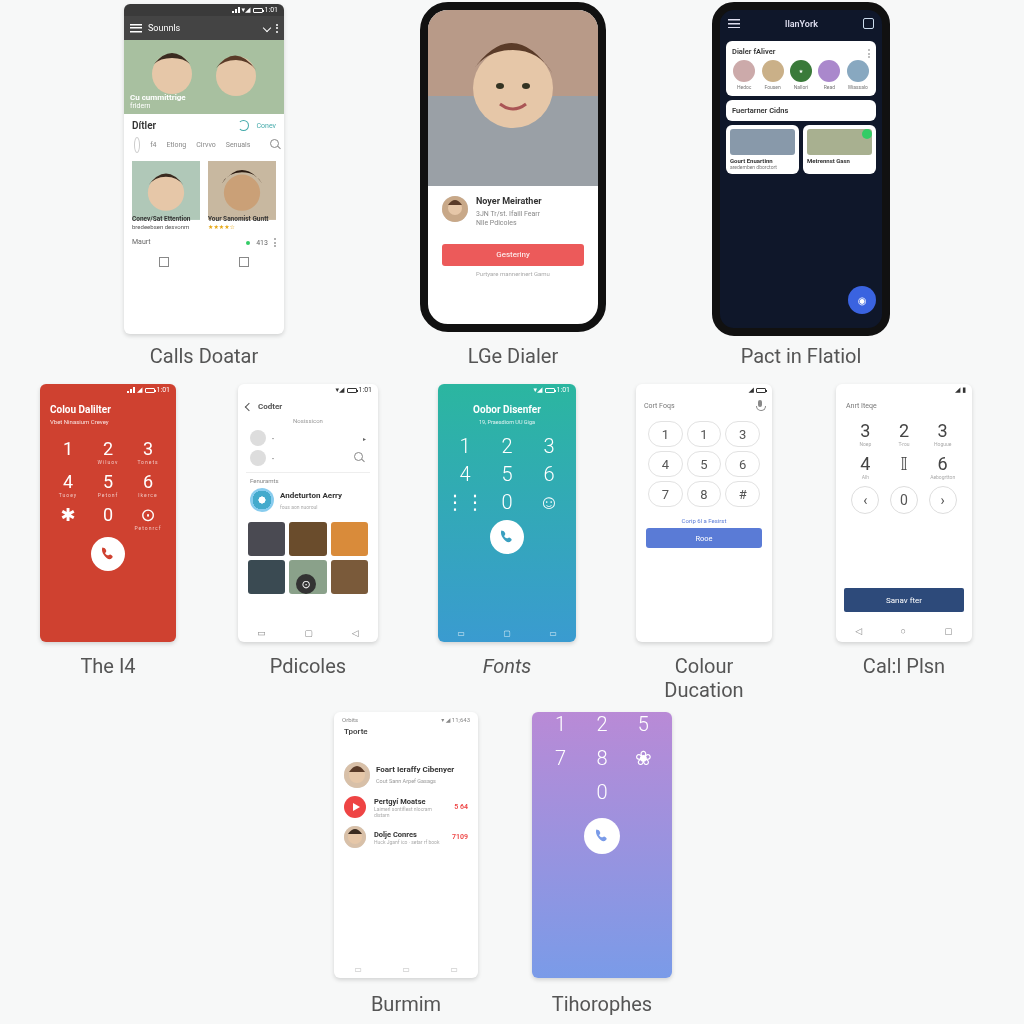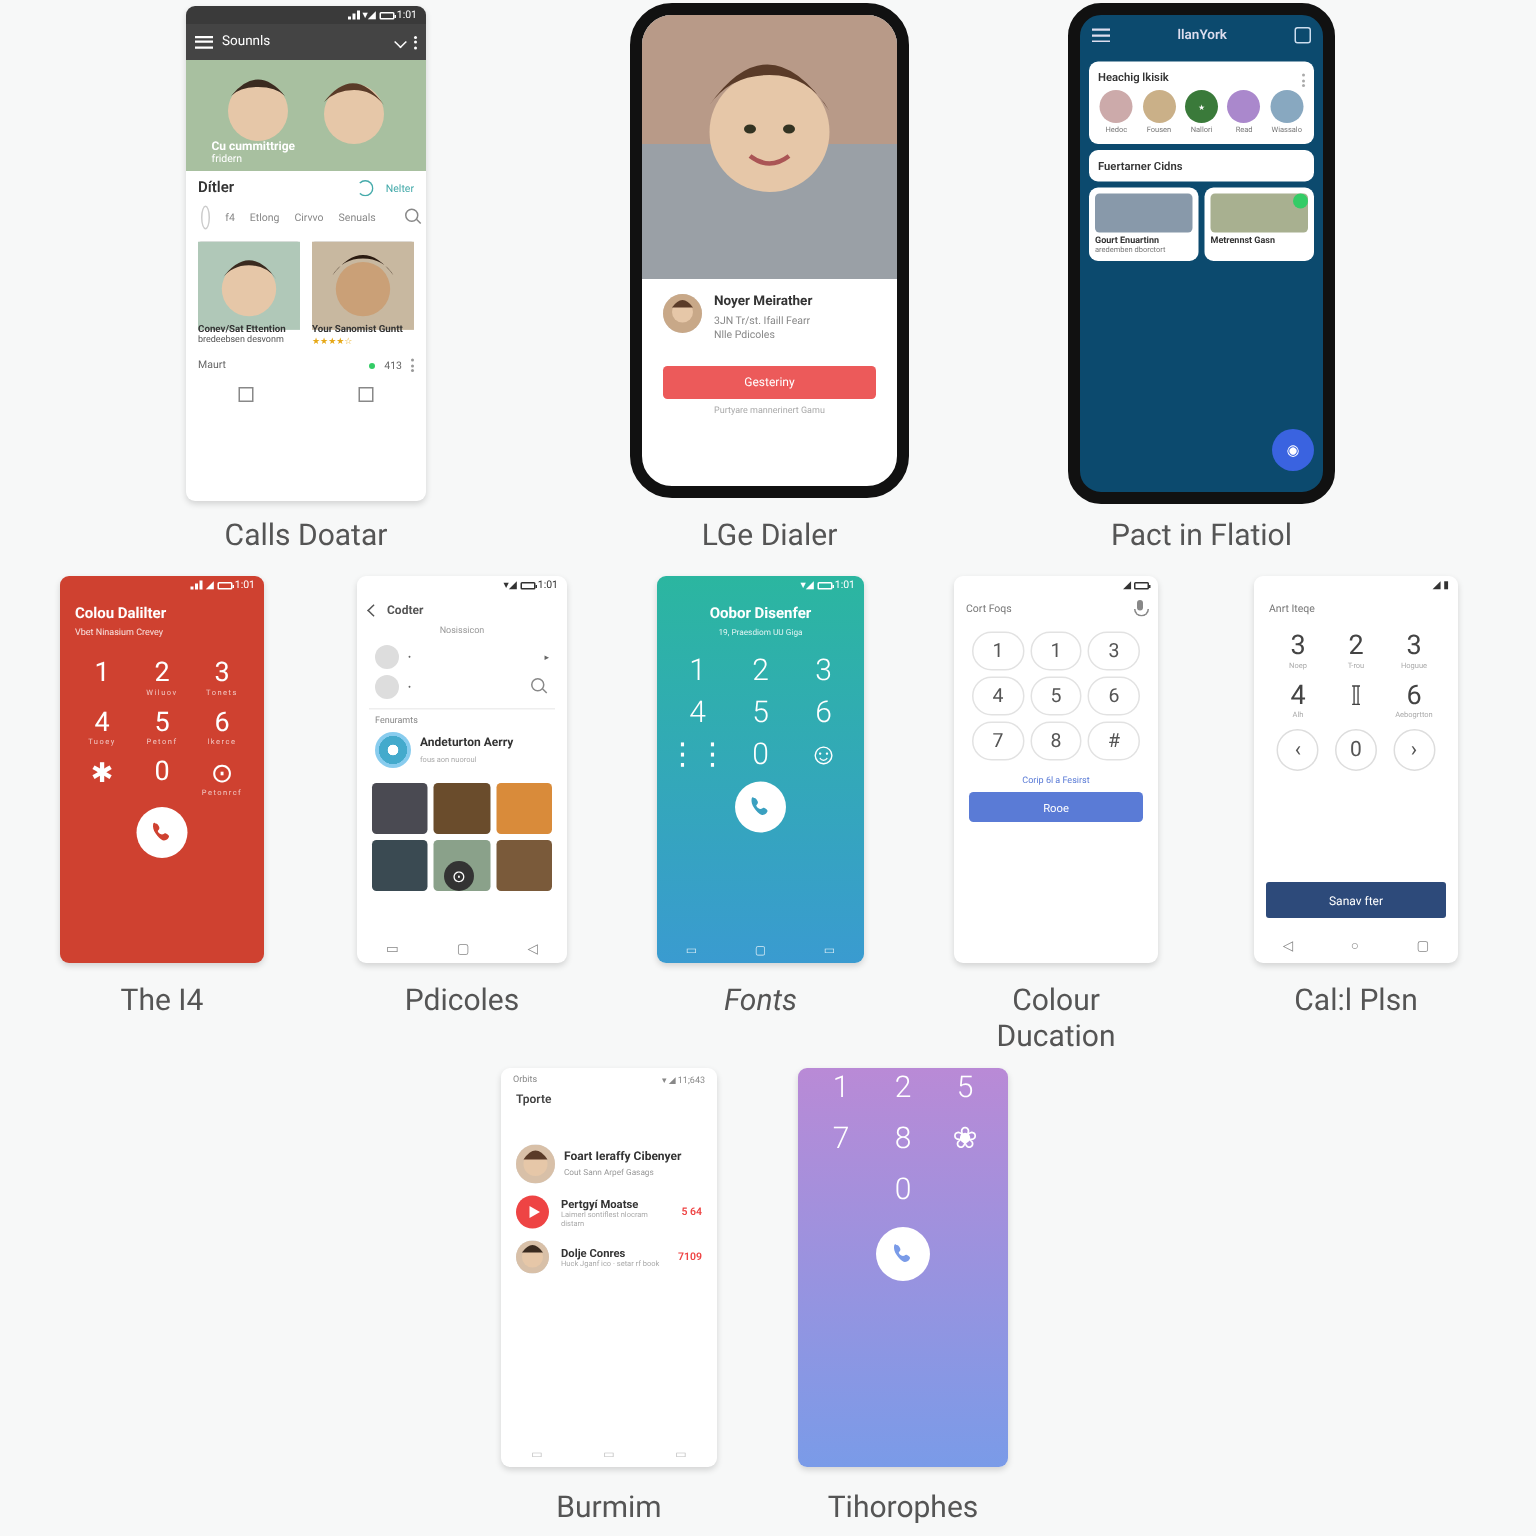--- a/index.html
+++ b/index.html
@@ -47,21 +47,21 @@
   .avatar { border-radius:50%; background:#ddd; display:inline-block; overflow:hidden; position:relative;}
   .avatar svg{width:100%;height:100%;}
   .face{fill:#e6c7a8;}
   .hair{fill:#3a2b20;}
   .hair2{fill:#5a3b28;}
   
   #s1 { left:124px; top:4px; width:160px; height:330px; }
   #s1 .top{background:#444;color:#fff;height:24px;display:flex;align-items:center;padding:0 6px;font-size:9px;gap:6px;}
   #s1 .hero{height:74px;background:#888;position:relative;}
   #s1 .hero svg{width:100%;height:100%;}
-  #s1 .overlay{position:absolute;left:17px;bottom:4px;color:#fff;font-size:7px;}
+  #s1 .overlay{position:absolute;left:6px;bottom:4px;color:#fff;font-size:7px;}
   #s1 .secrow{display:flex;align-items:center;justify-content:space-between;padding:6px 8px 2px;}
   #s1 .secrow h3{font-size:10px;font-weight:600;}
   #s1 .tabs{display:flex;align-items:center;gap:10px;padding:4px 10px;font-size:7px;color:#888;}
   #s1 .tabs .circ{width:16px;height:16px;border:1px solid #ccc;border-radius:50%;}
   #s1 .row2{display:flex;gap:8px;padding:4px 8px;}
   #s1 .card{flex:1;font-size:6px;color:#555;}
   #s1 .card .pic{width:100%;height:52px;background:#ccc;border-radius:2px;margin-bottom:3px;}
   #s1 .card b{display:block;font-size:6.5px;color:#333;line-height:1.1;}
   #s1 .meta{padding:4px 8px;font-size:7px;display:flex;justify-content:space-between;color:#666;}
   #s1 .nav{display:flex;justify-content:space-around;padding:6px 0;color:#666;}
@@ -70,21 +70,21 @@
   #s2wrap{position:absolute;left:420px;top:2px;width:186px;height:330px;border:8px solid #111;border-radius:28px;background:#fff;overflow:hidden;}
   #s2 .photo{height:176px;background:#999;}
   #s2 .photo svg{width:100%;height:100%;}
   #s2 .contact{display:flex;gap:8px;padding:10px 14px 6px;align-items:flex-start;}
   #s2 .contact .avatar{width:26px;height:26px;flex:none;}
   #s2 .contact .txt{font-size:7px;color:#888;line-height:1.3;}
   #s2 .contact .txt b{color:#333;font-size:9px;display:block;margin-bottom:2px;}
   #s2 .btn{margin:10px 14px 4px;height:22px;background:#ec5a5a;color:#fff;border-radius:3px;font-size:8px;display:flex;align-items:center;justify-content:center;}
   #s2 .foot{font-size:6px;color:#aaa;text-align:center;margin-top:4px;}
   
-  #s3wrap{position:absolute;left:712px;top:2px;width:178px;height:334px;border:8px solid #111;border-radius:22px;background:#0c4a6e;overflow:hidden;}
+  #s3wrap{position:absolute;left:712px;top:2px;width:178px;height:334px;border:8px solid #111;border-radius:22px;background:#0f172a;overflow:hidden;}
   #s3 .hdr{display:flex;align-items:center;justify-content:space-between;color:#dde;font-size:9px;padding:8px;}
   #s3 .ring{width:80px;height:80px;border-radius:50%;border:3px solid #2c3d48;margin:0 auto 8px;position:relative;}
   #s3 .ring::before{content:"";position:absolute;inset:-3px;border-radius:50%;border:3px solid transparent;border-top-color:#3fb9d6;transform:rotate(30deg);}
   #s3 .ring .num{position:absolute;inset:0;display:flex;flex-direction:column;align-items:center;justify-content:center;color:#fff;font-size:14px;}
   #s3 .ring .num small{font-size:6px;color:#9ab;}
   #s3 .panel{background:#fff;border-radius:6px;margin:4px 6px;padding:6px;}
   #s3 .panel h4{font-size:7.5px;font-weight:600;color:#333;margin-bottom:4px;}
   #s3 .strip{display:flex;gap:4px;}
   #s3 .strip .it{flex:1;text-align:center;font-size:5px;color:#777;}
   #s3 .strip .it .a{width:22px;height:22px;border-radius:50%;background:#ccc;margin:0 auto 2px;}
@@ -232,21 +232,21 @@
       </svg>
     <div class="overlay">
       <b style="font-size:8px;">Cu cummittrige</b><br>
       <span>fridern</span>
     </div>
   </div>
   <div class="secrow">
     <h3>Dítler</h3>
     <span style="display:flex;gap:8px;align-items:center;color:#4aa;font-size:7px;">
       <span style="width:11px;height:11px;border:1.2px solid #4aa;border-radius:50%;border-left-color:transparent;"></span>
-      <span>Nelter</span>
+      <span>Conev</span>
     </span>
   </div>
   <div class="tabs">
     <span class="circ"></span>
     <span>f4</span>
     <span>Etlong</span>
     <span>Cirvvo</span>
     <span>Senuals</span>
     <span style="flex:1"></span>
     <span class="search-icon" style="color:#888;"></span>
@@ -323,21 +323,21 @@
 
 <div id="s3wrap">
   <div id="s3" style="position:relative;height:100%;">
     <div class="hdr">
       <span class="menu-icon"></span>
       <span style="font-weight:600;">llanYork</span>
       <span style="width:11px;height:11px;border:1.5px solid #cde;border-radius:2px;"></span>
     </div>
     <div class="panel">
       <div style="display:flex;justify-content:space-between;align-items:center;">
-        <h4>Heachig lkisik</h4>
+        <h4>Dialer fAliver</h4>
         <span class="dots" style="color:#aaa;">
             <i></i>
             <i></i>
             <i></i>
           </span>
       </div>
       <div class="strip">
         <div class="it"><div class="a" style="background:#caa;"></div><span>Hedoc</span></div>
         <div class="it"><div class="a" style="background:#cab088;"></div><span>Fousen</span></div>
         <div class="it"><div class="a" style="background:#3a7a3a;color:#fff;display:flex;align-items:center;justify-content:center;">★</div><span>Nallori</span></div>

